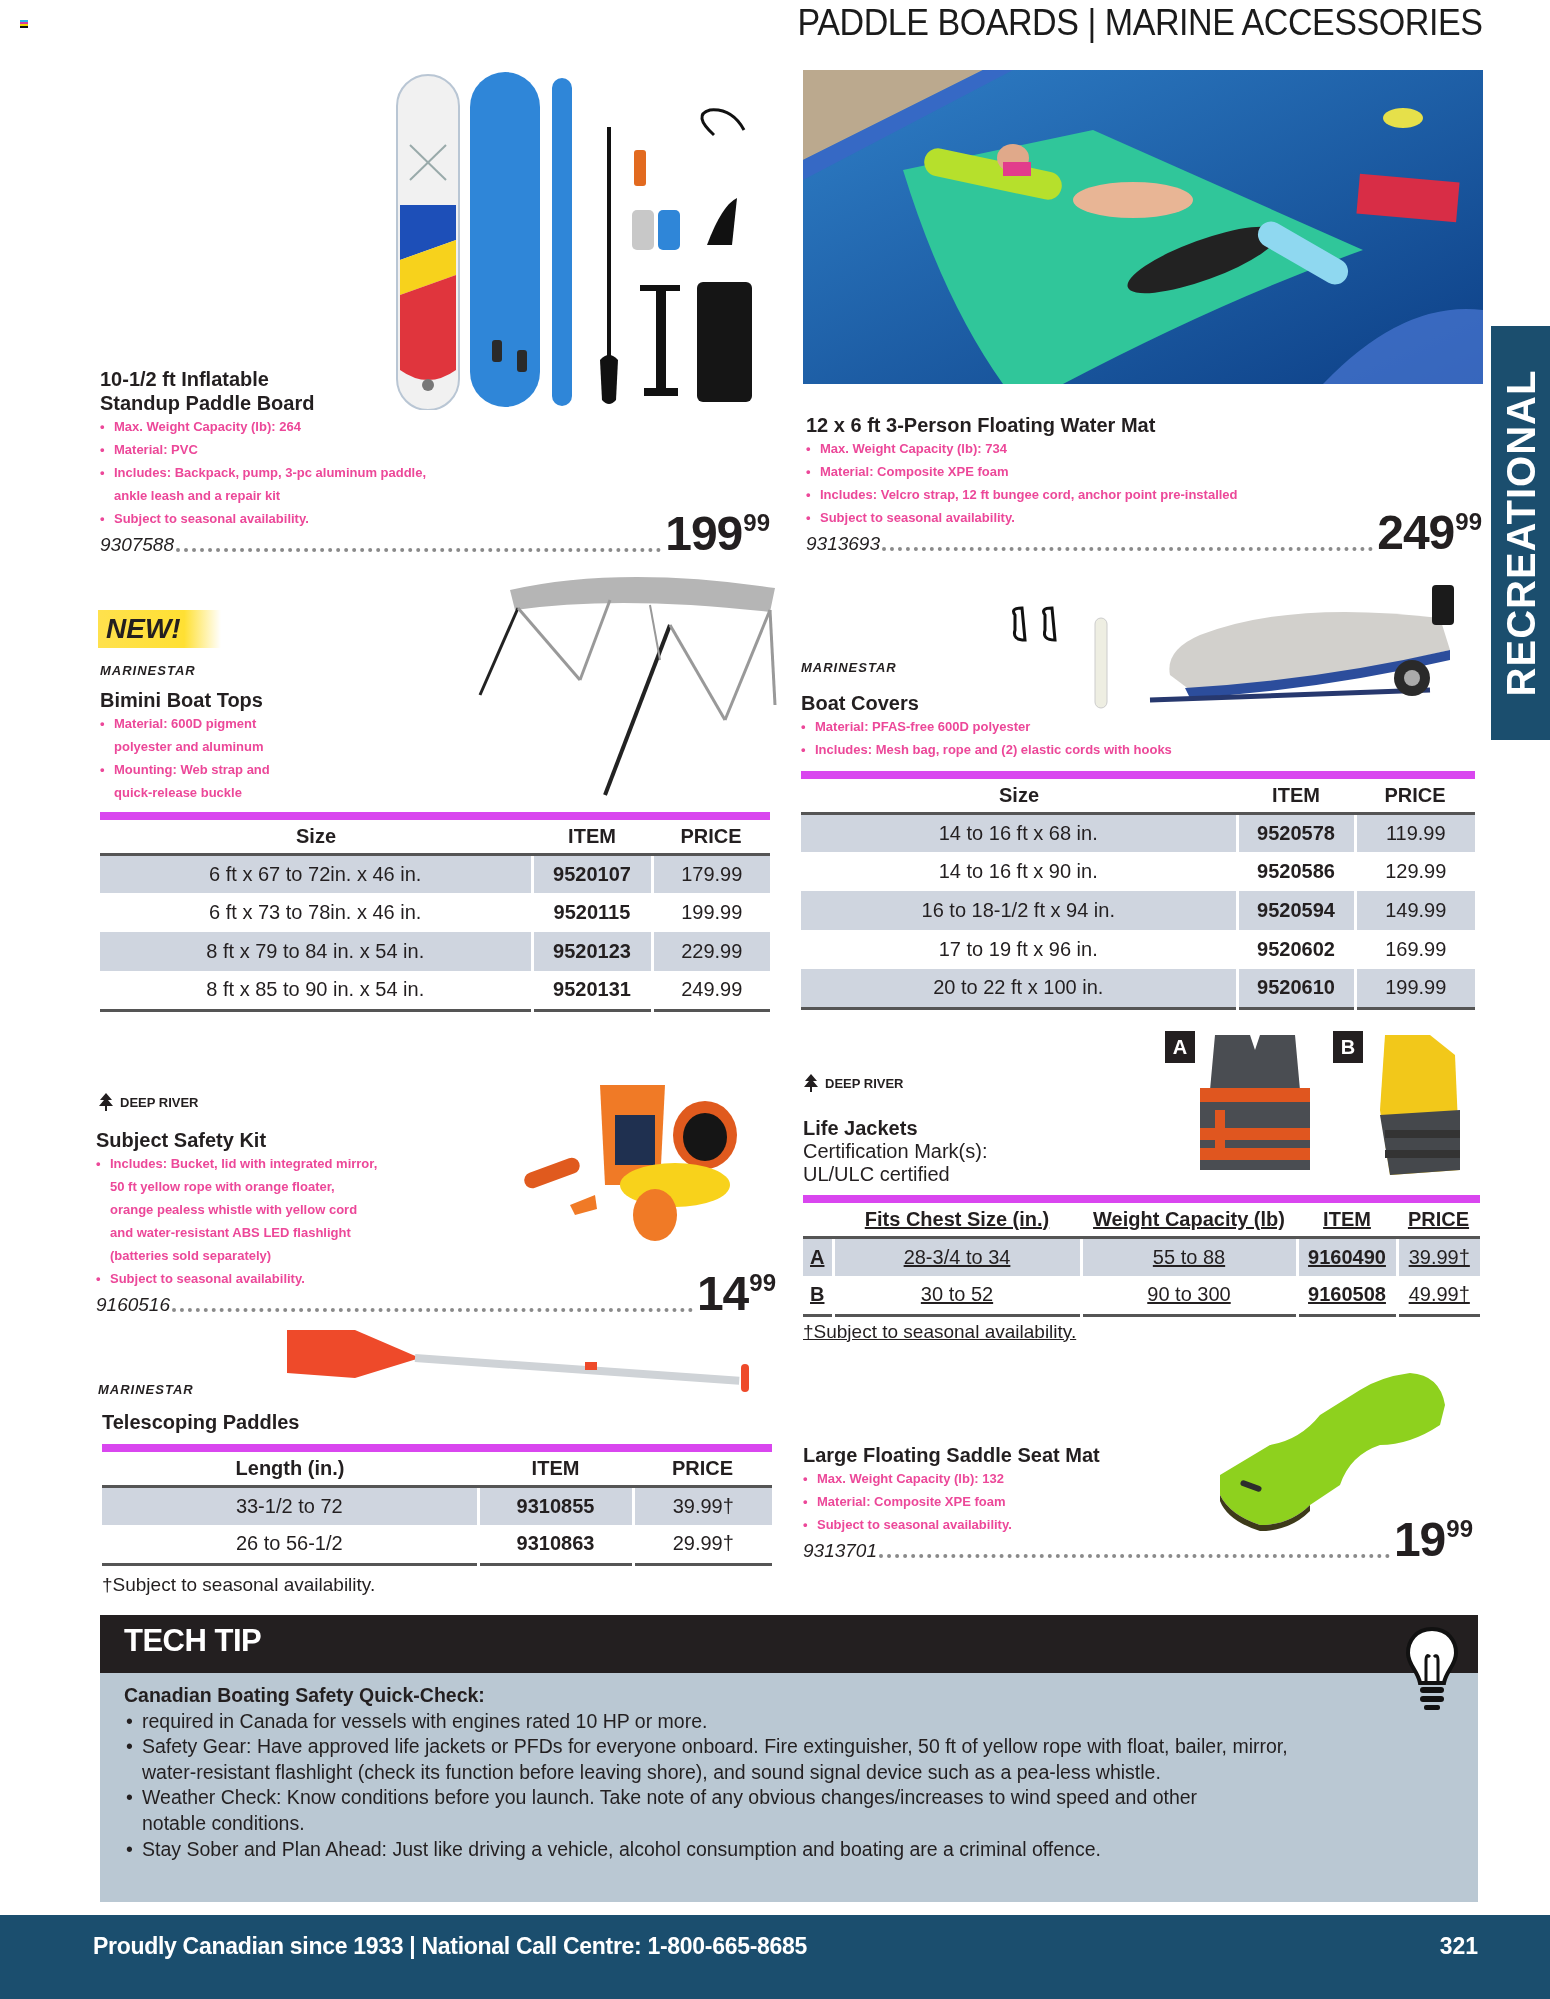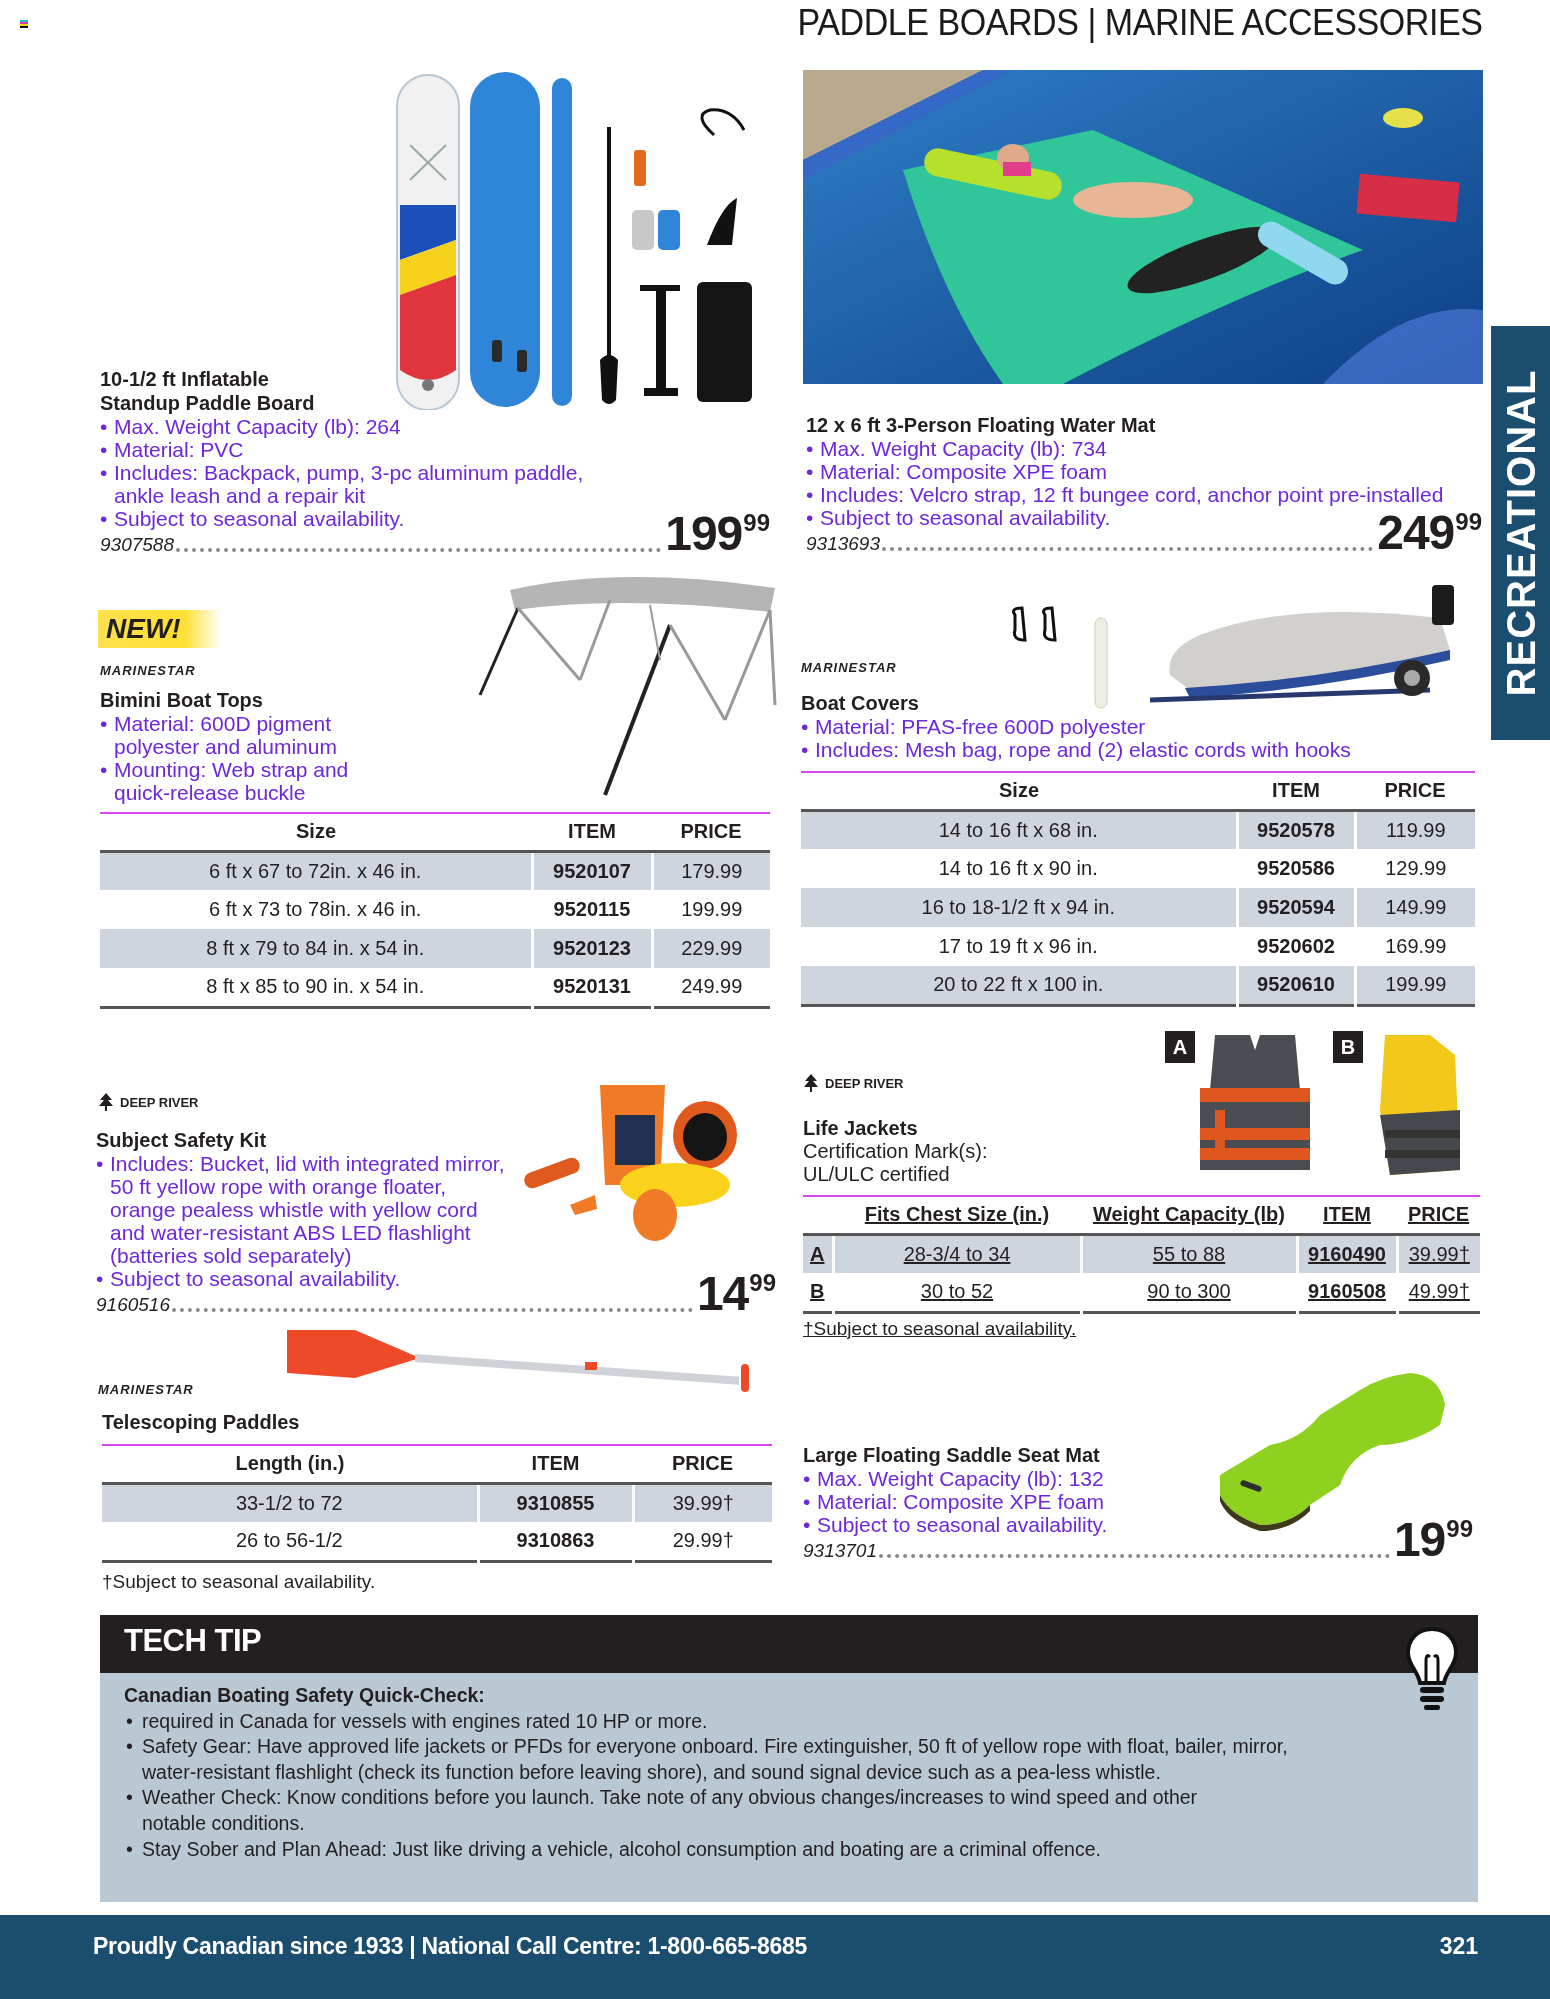--- a/index.html
+++ b/index.html
@@ -9,39 +9,39 @@
 
   .reg-mark { left: 20px; top: 20px; width: 8px; height: 9px; }
   .reg-mark span { display: block; height: 2px; }
 
   .page-header { right: 68px; top: 2px; font-size: 37px; font-weight: 400; letter-spacing: -0.5px; transform: scaleX(0.92); transform-origin: right top; color: #1b1b1b; white-space: nowrap; }
 
   .side-tab { left: 1491px; top: 326px; width: 59px; height: 414px; background: #1b4e6e; }
   .side-tab-label { position: absolute; left: 50%; top: 50%; transform: translate(-50%, -50%) rotate(-90deg); color: #fff; font-size: 40px; font-weight: 700; letter-spacing: 1px; white-space: nowrap; }
 
   .prod-title { font-size: 20px; font-weight: 700; line-height: 24px; color: #231f20; }
-  .bullets { font-size: 21px; line-height: 23px; color: #6d28d9; list-style: none; }
+  .bullets { font-size: 13px; line-height: 23px; color: #ec4899; list-style: none; font-weight: bold; }
   .bullets li { position: relative; padding-left: 14px; }
   .bullets li::before { content: "•"; position: absolute; left: 0; top: 0; }
   .plain-line { font-size: 20px; line-height: 23px; }
 
   .sku-row { display: flex; align-items: flex-end; }
   .sku { font-size: 19px; font-style: italic; color: #231f20; white-space: nowrap; }
   .dots { flex: 1; border-bottom: 4px dotted #8a8a8a; margin: 0 4px 4px 2px; height: 4px; }
   .big-price { font-size: 48px; font-weight: 700; line-height: 44px; letter-spacing: -1px; display: flex; align-items: flex-start; }
   .big-price .cents { font-size: 24px; line-height: 26px; margin-left: 1px; margin-top: -2px; letter-spacing: 0; }
 
   .brand-marine { font-size: 13px; font-style: italic; font-weight: 900; letter-spacing: 1px; color: #231f20; }
   .brand-deep { display: flex; align-items: center; gap: 4px; font-size: 13px; font-weight: 700; color: #231f20; }
   .brand-deep .tree { width: 20px; height: 20px; }
 
   .new-badge { background: linear-gradient(90deg, #ffe14d 0%, #ffe033 70%, rgba(255,255,255,0) 100%); padding: 3px 40px 3px 8px; font-size: 28px; font-weight: 700; font-style: italic; color: #231f20; }
 
   table.spec { border-collapse: collapse; width: 100%; font-size: 20px; color: #231f20; }
-  table.spec { border-top: 2px solid #d946ef; border-bottom: 3px solid #555; }
+  table.spec { border-top: 8px solid #d946ef; border-bottom: 3px solid #555; }
   table.spec th { font-weight: 700; height: 38px; text-align: center; border-bottom: 3px solid #555; }
   table.spec td { height: 39px; text-align: center; }
   table.spec tr.stripe td { background: #cfd5df; }
   table.spec td + td { border-left: 3px solid #fff; }
   table.spec td.item { font-weight: 700; }
   table.spec td.rowkey { font-weight: 700; width: 30px; }
 
   .footnote { font-size: 19px; color: #231f20; }
 
   .tech-tip { left: 100px; top: 1615px; width: 1378px; height: 287px; background: #bac8d3; }

